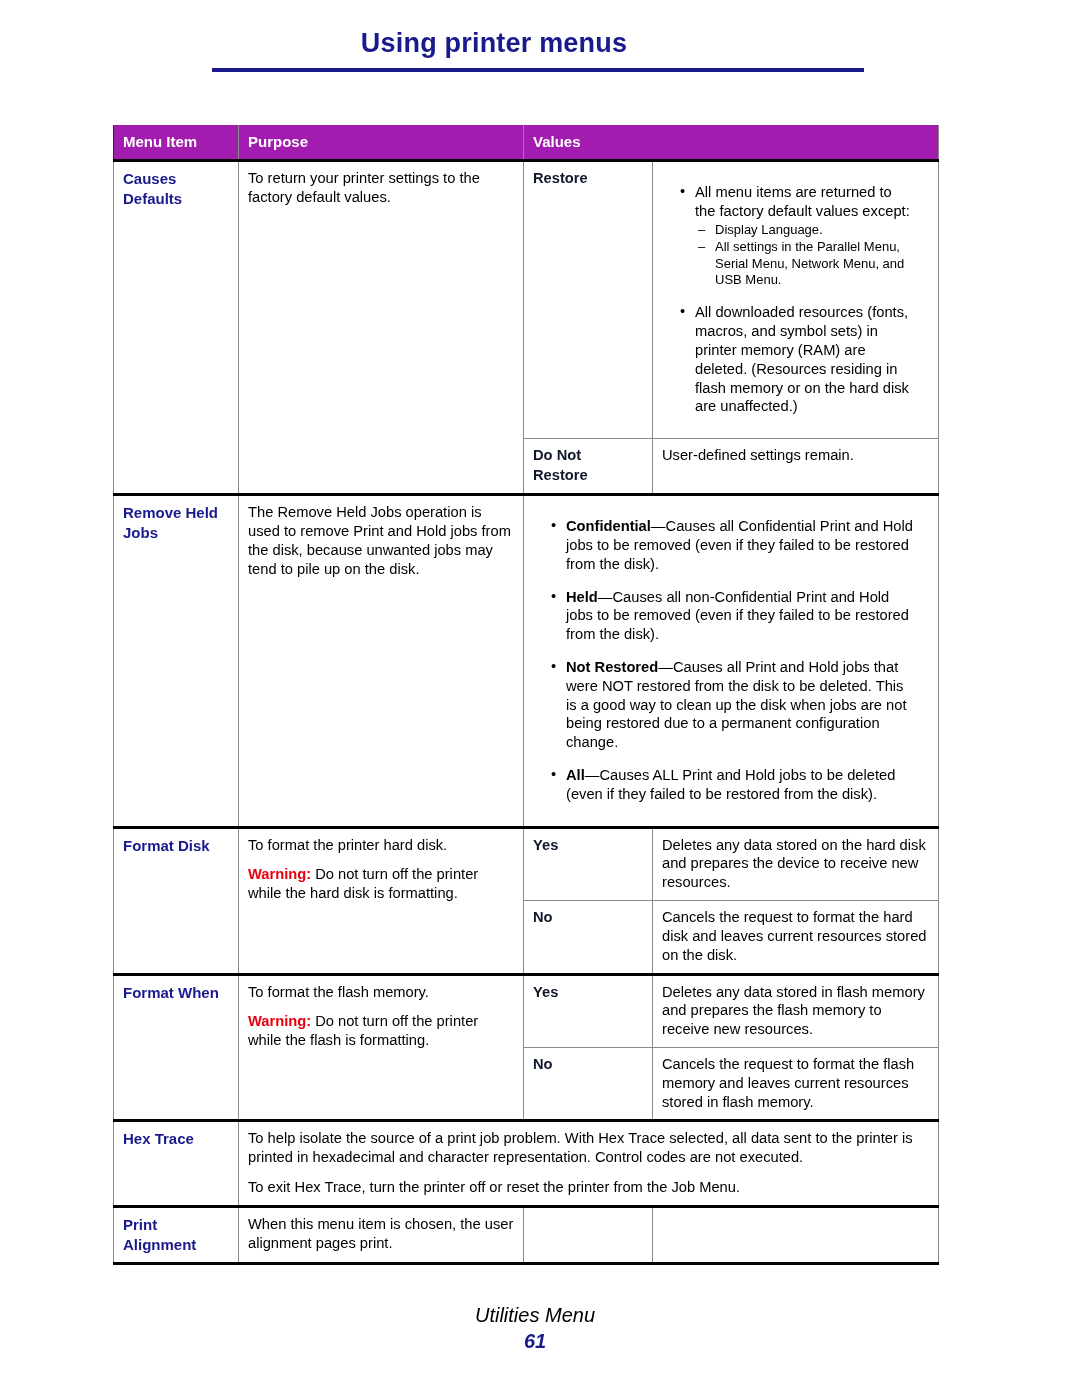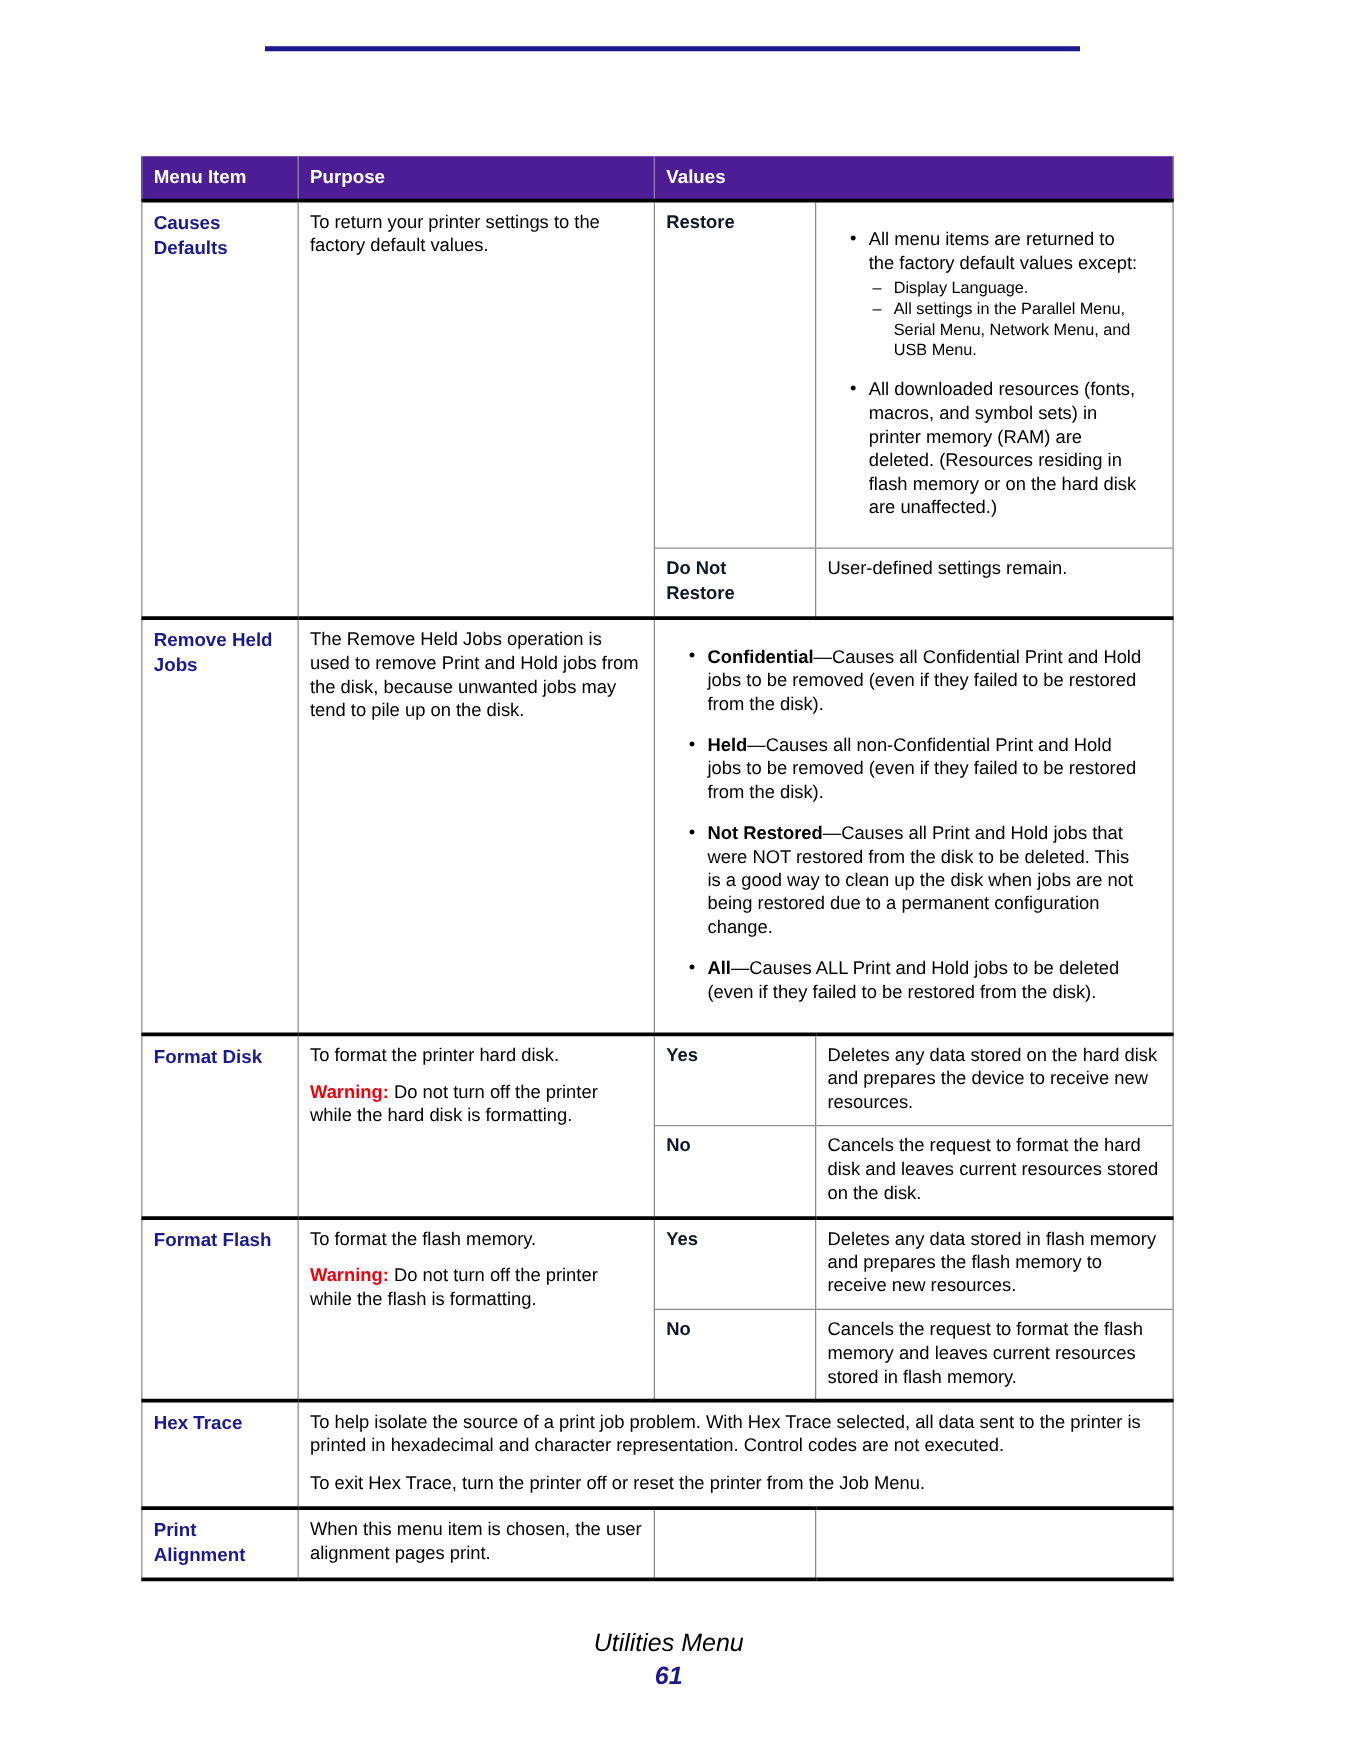--- a/index.html
+++ b/index.html
@@ -58,21 +58,21 @@
     line-height: 1.28;
   }
   
   col.c-item   { width: 125px; }
   col.c-purp   { width: 285px; }
   col.c-val    { width: 129px; }
   col.c-desc   { width: 286px; }
 
   
   thead th {
-    background: #4c1d95;
+    background: #a21caf;
     color: #ffffff;
     font-weight: bold;
     font-size: 15px;
     text-align: left;
     padding: 8px 9px 9px 9px;
     border-left: 1px solid #1a1a8c;
     border-right: 1px solid #1a1a8c;
     border-bottom: 3px solid #000000;
   }
   thead th.th-first { border-left: 1px solid #1a1a8c; }
@@ -160,20 +160,21 @@
     font-style: italic;
     font-weight: bold;
     font-size: 20px;
     color: #1a1a8c;
   }
 </style>
 </head>
 <body>
 
 <div class="page-header">
+  <div class="page-title">Using printer menus</div>
   <div class="title-rule"></div>
 </div>
 
 <div class="table-wrap">
 <table class="menu-table">
   <colgroup>
     <col class="c-item">
         <col class="c-purp">
         <col class="c-val">
         <col class="c-desc">
@@ -258,21 +259,21 @@
     </tr>
     <tr class="sub-row">
       <td>
         <div class="val-name">No</div>
       </td>
       <td>Cancels the request to format the hard disk and leaves current resources stored on the disk.</td>
     </tr>
 
     <tr class="group-start">
       <td rowspan="2">
-        <div class="menu-name">Format Flash</div>
+        <div class="menu-name">Format When</div>
       </td>
       <td rowspan="2">
         <p class="para">To format the flash memory.</p>
         <p class="para"><span class="warning-word">Warning:</span><span> Do not turn off the printer while the flash is formatting.</span></p>
       </td>
       <td>
         <div class="val-name">Yes</div>
       </td>
       <td>Deletes any data stored in flash memory and prepares the flash memory to receive new resources.</td>
     </tr>

